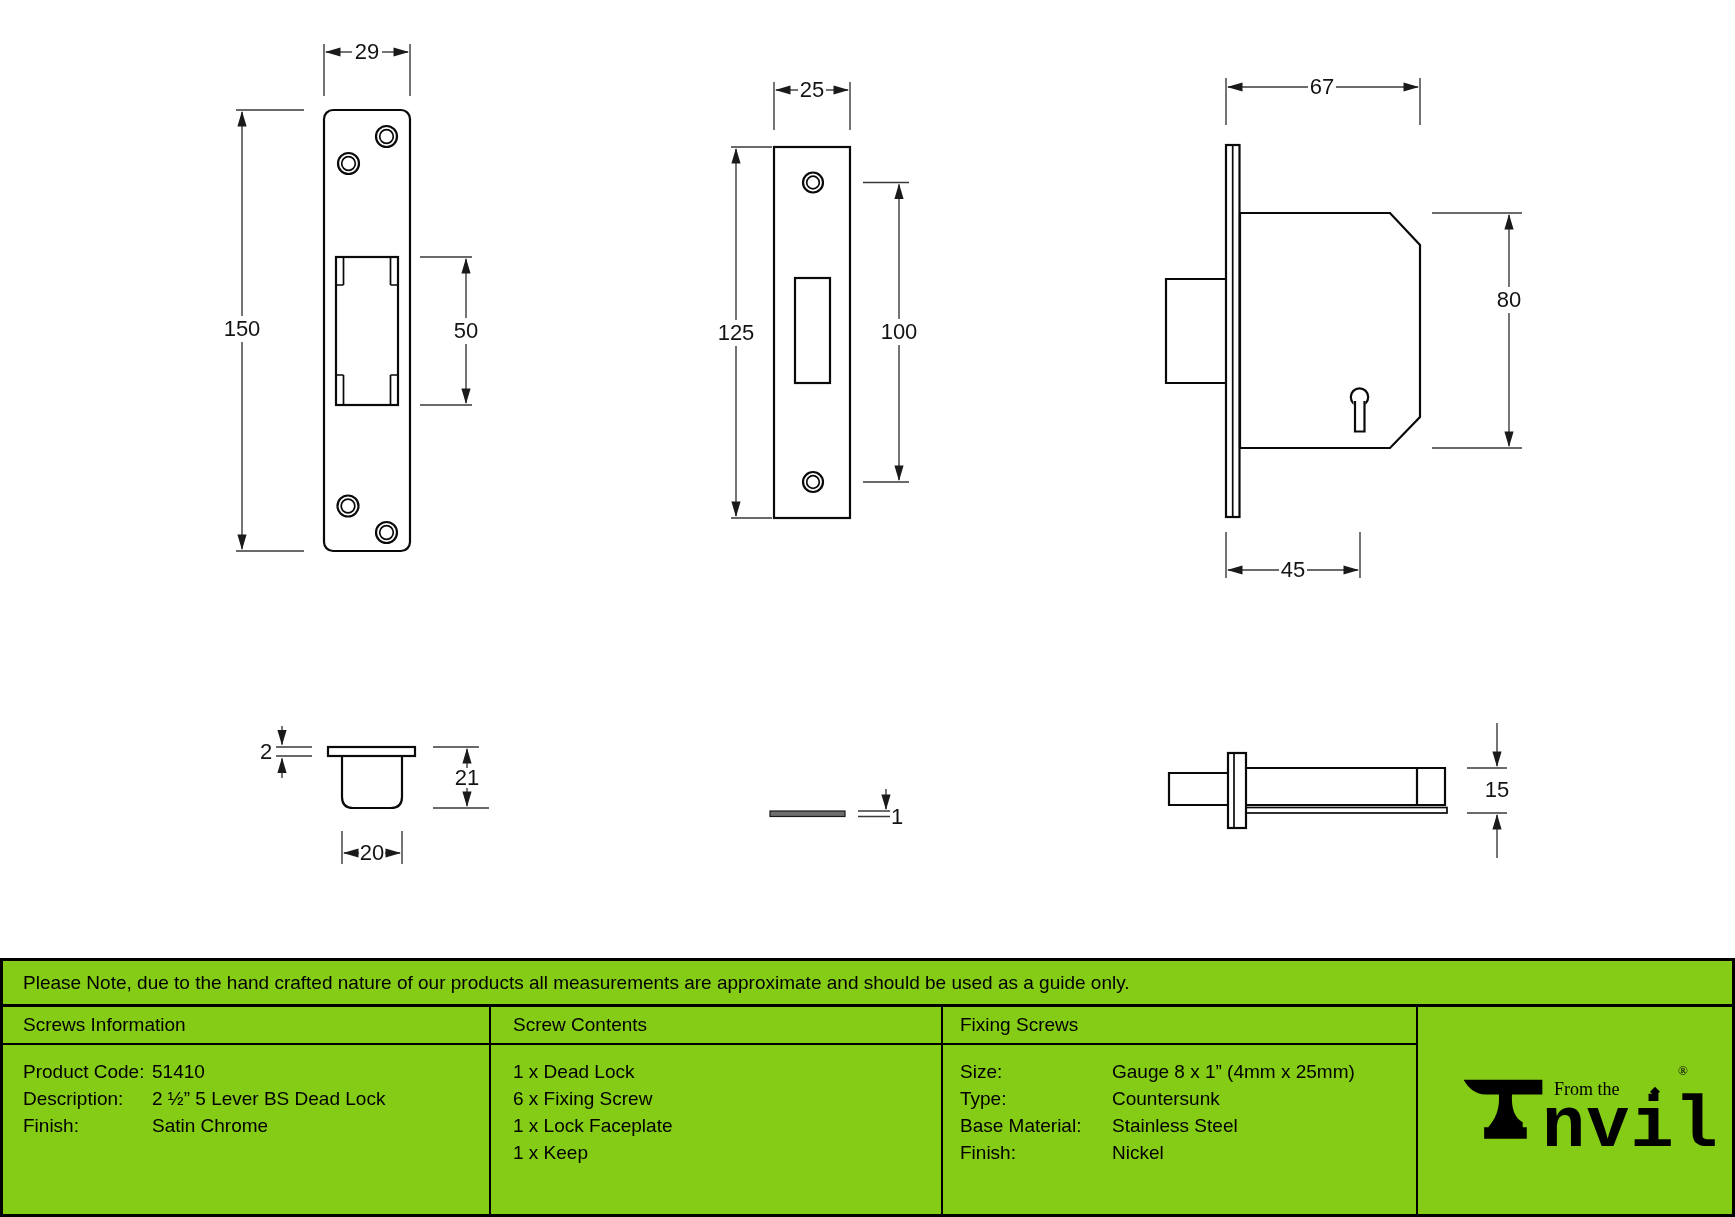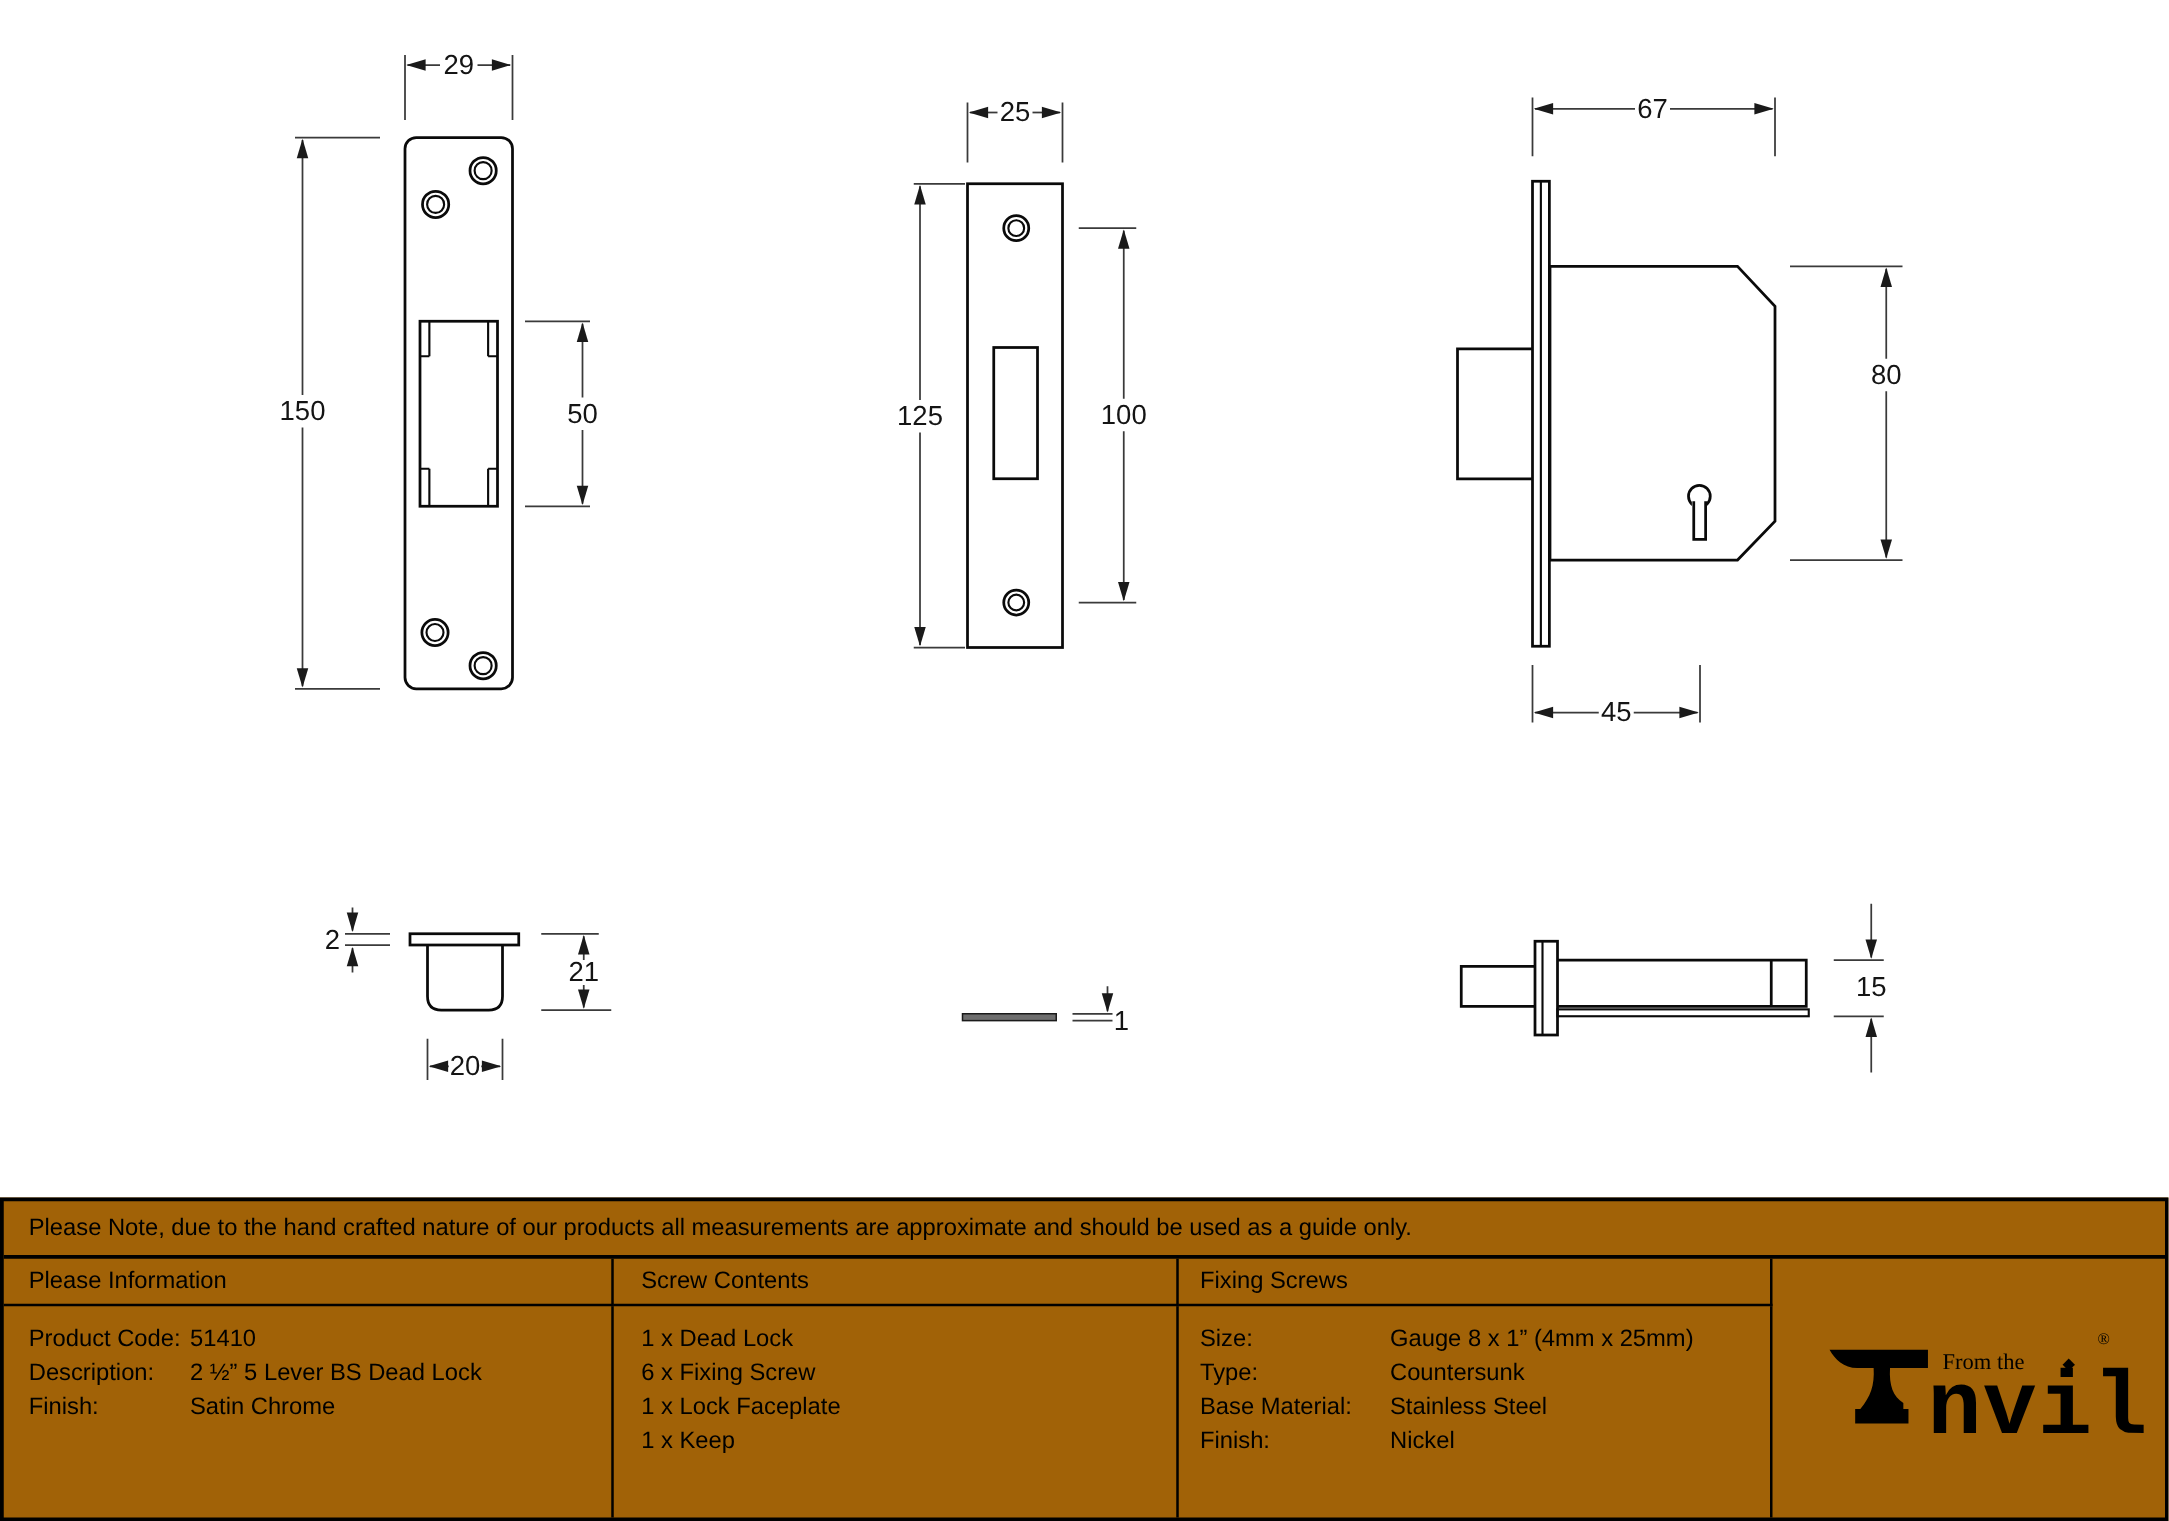--- a/index.html
+++ b/index.html
@@ -6,21 +6,21 @@
   #page{position:relative;width:1735px;height:1217px;background:#fff;overflow:hidden;
         font-family:"Liberation Sans",sans-serif;color:#000;}
   svg text{font-family:"Liberation Sans",sans-serif;}
   .part{fill:none;stroke:#0a0a0a;stroke-width:2.2;stroke-linejoin:miter;}
   .thin{stroke-width:1.7;}
   .dim{fill:none;stroke:#3a3a3a;stroke-width:1.4;}
   .dlabel{font-size:22px;fill:#141414;text-anchor:middle;}
   .dlabel-start{font-size:22px;fill:#141414;text-anchor:start;}
 
   .spec-table{position:absolute;left:0;top:958px;width:1735px;height:259px;
-              border:3px solid #000;box-sizing:border-box;background:#a16207;font-size:19px;}
+              border:3px solid #000;box-sizing:border-box;background:#84cc16;font-size:19px;}
   .note-row{height:46px;border-bottom:3px solid #000;display:flex;align-items:center;
             padding-left:20px;box-sizing:border-box;}
   .cols{display:grid;grid-template-columns:488px 452px 475px 1fr;grid-template-rows:38px 1fr;
         height:calc(100% - 46px);}
   .hcell{border-right:2px solid #000;border-bottom:2px solid #000;box-sizing:border-box;
          padding-top:7px;}
   .ccell{border-right:2px solid #000;box-sizing:border-box;padding-top:13px;line-height:27px;}
   .p1{padding-left:20px;} .p2{padding-left:22px;} .p3{padding-left:17px;}
   .kv .k{display:inline-block;}
   .w1 .k{width:129px;} .w3 .k{width:152px;}
@@ -166,21 +166,21 @@
       <text x="1497" y="797" class="dlabel">15</text>
     </g>
   </svg>
 
   
   <div class="spec-table">
     <div class="note-row">
       <span>Please Note, due to the hand crafted nature of our products all measurements are approximate and should be used as a guide only.</span>
     </div>
     <div class="cols">
-      <div class="hcell p1">Please Information</div>
+      <div class="hcell p1">Screws Information</div>
       <div class="hcell p2">Screw Contents</div>
       <div class="hcell p3">Fixing Screws</div>
 
       <div class="logo-cell">
         <svg class="anvil-glyph" viewBox="0 0 100 85">
           <path d="M2,8 L98,8 L98,26 L61,26 C60,43 64,54 74,60 L74,66 L79,66 L79,80 L27,80 L27,66 L32,66 C42,54 46,43 45,26 L29,26 C16,26 7,17 2,8 Z" fill="#000"></path>
         </svg>
         <span class="brand-rest">nvil</span>
         <span class="from-the">From the</span>
         <span class="diamond">◆</span>

